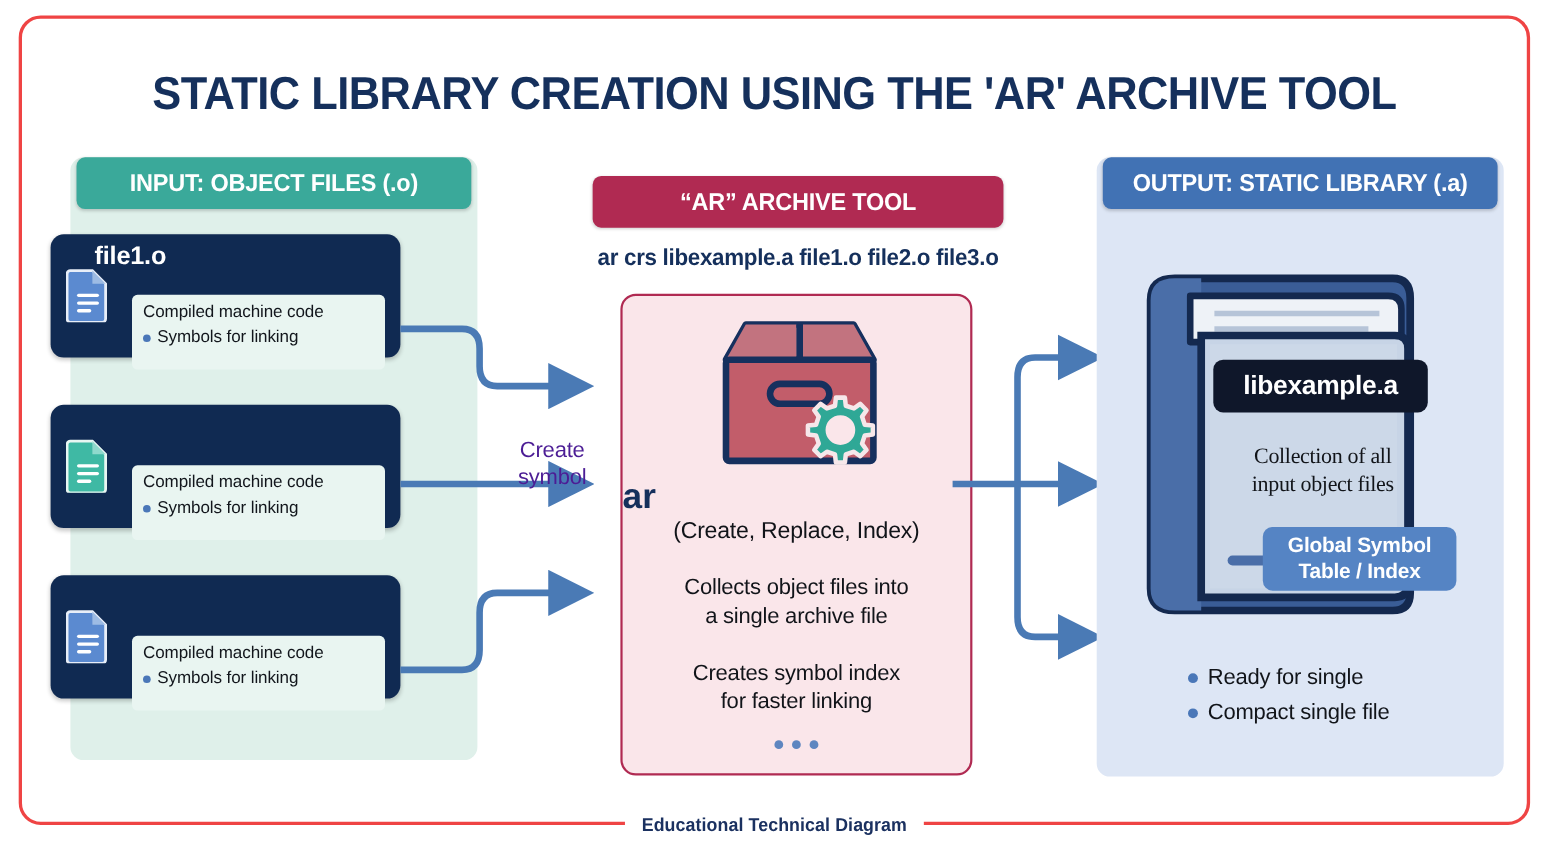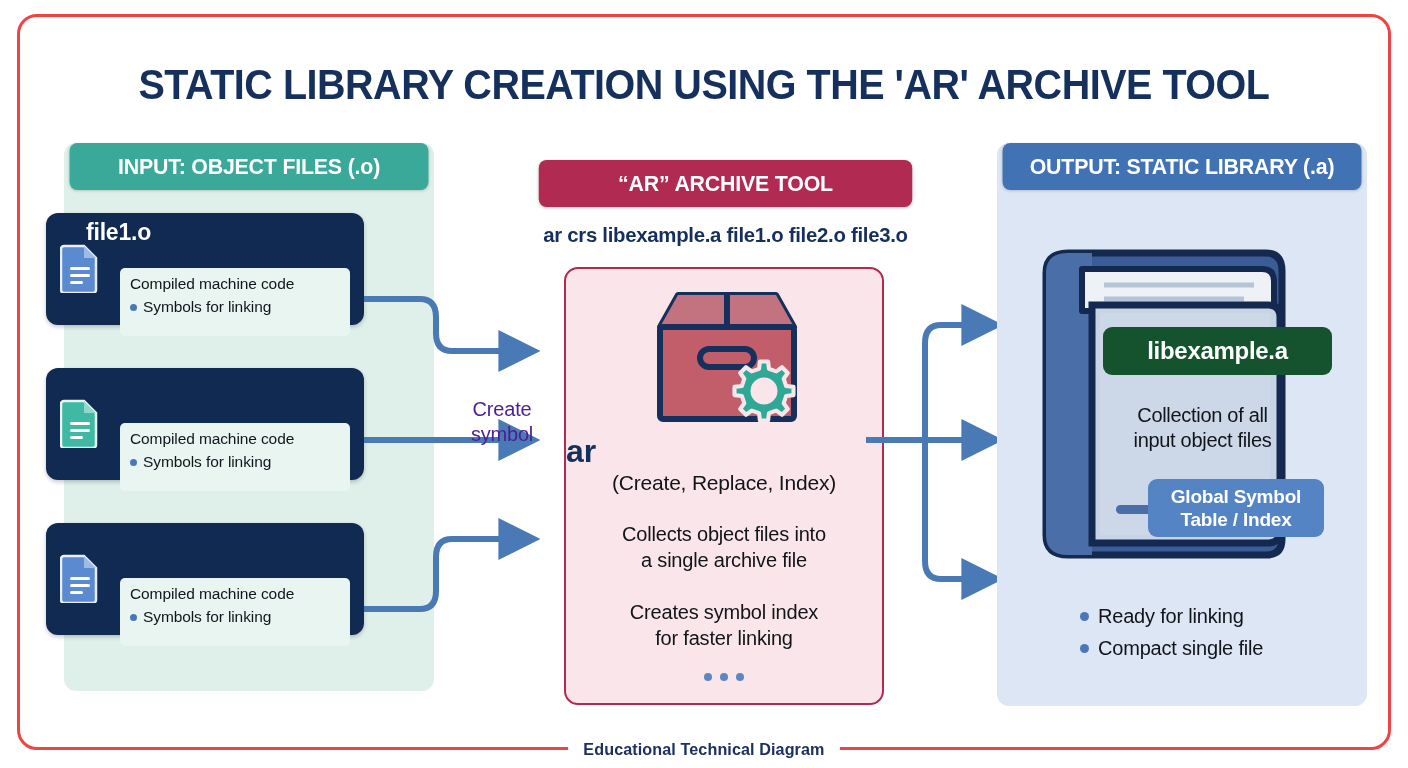--- a/index.html
+++ b/index.html
@@ -182,29 +182,30 @@
   #out-bullets div {
     display: flex; align-items: center; gap: 9px;
     font-size: 20px; color: #111419; margin-bottom: 9px;
     letter-spacing: -0.2px;
   }
   #out-bullets .dot { width: 9px; height: 9px; }
 
   
   #lib-chip {
     position: absolute; left: 1083px; top: 310px;
-    width: 229px; height: 48px;
-    background: #14532d; border-radius: 9px;
+    width: 195px; height: 48px;
+    background: #0f172a; border-radius: 9px;
     display: flex; align-items: center; justify-content: center;
     color: #ffffff; font-size: 24px; font-weight: 700; letter-spacing: -0.3px;
   }
   #lib-desc {
     position: absolute; left: 1060px; top: 386px; width: 245px;
     text-align: center; font-size: 20px; color: #111419; line-height: 25px;
     letter-spacing: -0.3px;
+    font-family: Liberation Serif, serif;
   }
   #gst-chip {
     position: absolute; left: 1093px; top: 462px;
     width: 176px; height: 58px;
     background: #5584c4; border-radius: 9px;
     display: flex; flex-direction: column; align-items: center; justify-content: center;
     color: #ffffff; font-size: 19px; font-weight: 700; line-height: 23px;
     text-align: center; letter-spacing: -0.2px; margin-left: 35px;
   }
 
@@ -377,21 +378,21 @@
 
   <div id="lib-chip">libexample.a</div>
   <div id="lib-desc" style="white-space:pre-line">Collection of all
 input object files</div>
   <div id="gst-chip" style="white-space:pre-line">Global Symbol
 Table / Index</div>
 
   <div id="out-bullets">
     <div>
       <span class="dot"></span>
-      <span>Ready for linking</span>
+      <span>Ready for single</span>
     </div>
     <div>
       <span class="dot"></span>
       <span>Compact single file</span>
     </div>
   </div>
 
   <div id="footer-wrap">
     <div id="footer">Educational Technical Diagram</div>
   </div>

